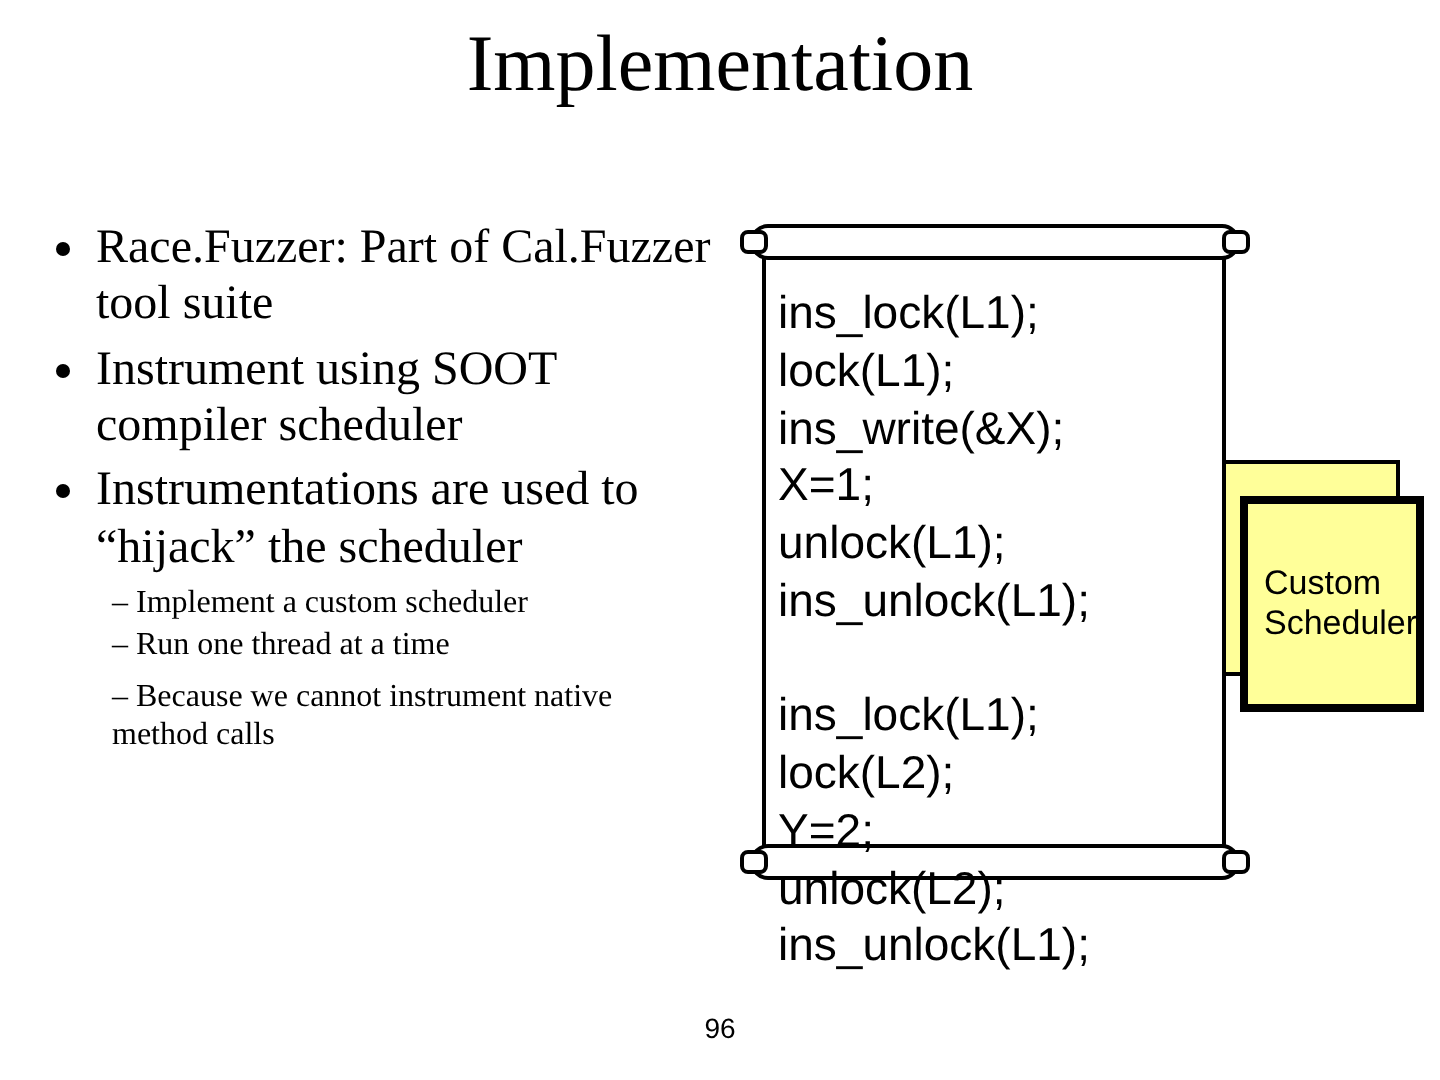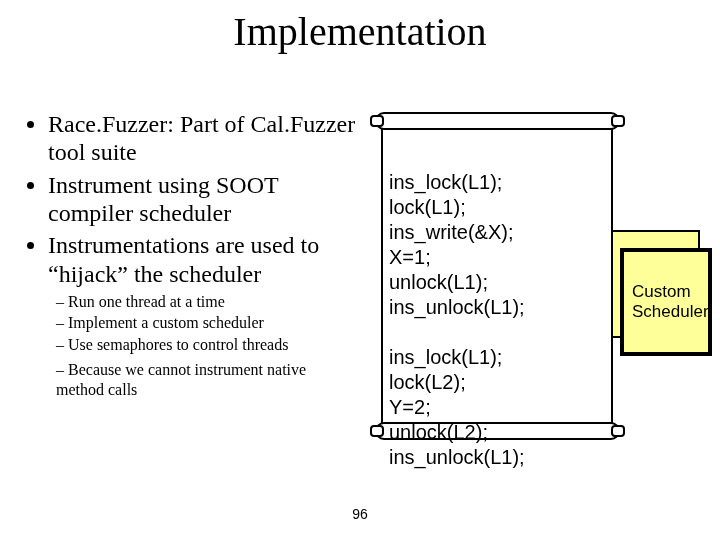--- a/index.html
+++ b/index.html
@@ -15,41 +15,40 @@
   .pagenum { position: absolute; left: 0; right: 0; bottom: 18px; text-align: center; font-family: Arial, sans-serif; font-size: 14px; }
 
   .scroll-wrap { position: absolute; top: 112px; left: 375px; width: 245px; height: 328px; }
   .scroll-body { position: absolute; top: 14px; left: 6px; width: 232px; height: 298px; background: #fff; border-left: 2px solid #000; border-right: 2px solid #000; }
   .scroll-roll { position: absolute; left: 0; width: 245px; height: 18px; background: #fff; border: 2px solid #000; border-radius: 10px; }
   .scroll-roll.top { top: 0; }
   .scroll-roll.bot { bottom: 0; }
   .knob { position: absolute; width: 14px; height: 12px; background: #fff; border: 2px solid #000; border-radius: 4px; }
   .knob.l { left: -7px; top: 1px; }
   .knob.r { right: -7px; top: 1px; }
-  .code { position: absolute; top: 30px; left: 14px; font-family: Arial, Helvetica, sans-serif; font-size: 20px; line-height: 1.25; white-space: pre; margin-top: 28px; }
+  .code { position: absolute; top: 30px; left: 14px; font-family: Arial, Helvetica, sans-serif; font-size: 23px; line-height: 1.25; white-space: pre; }
 
   .sched-box { position: absolute; top: 248px; left: 620px; width: 92px; height: 108px; background: #ffff99; border: 4px solid #000000; font-family: Arial, sans-serif; font-size: 17px; line-height: 1.2; padding: 30px 6px 6px 8px; }
   .sched-shadow { position: absolute; top: 230px; left: 608px; width: 92px; height: 108px; background: #ffff99; border: 2px solid #000; }
 </style>
 </head>
 <body>
 
 <div class="slide">
   <div class="title">Implementation</div>
 
   <div class="body">
     <ul class="b1">
       <li>Race.Fuzzer: Part of Cal.Fuzzer tool suite</li>
       <li>Instrument using SOOT compiler scheduler</li>
       <li>Instrumentations are used to “hijack” the scheduler</li>
     </ul>
     <ul class="b2">
+      <li>Implement a custom scheduler</li>
       <li>Run one thread at a time</li>
-      <li>Implement a custom scheduler</li>
-      <li>Use semaphores to control threads</li>
     </ul>
     <ul class="b2">
       <li>Because we cannot instrument native method calls</li>
     </ul>
   </div>
 
   <div class="sched-shadow"></div>
   <div class="sched-box">
     <div>Custom</div>
     <div>Scheduler</div>

